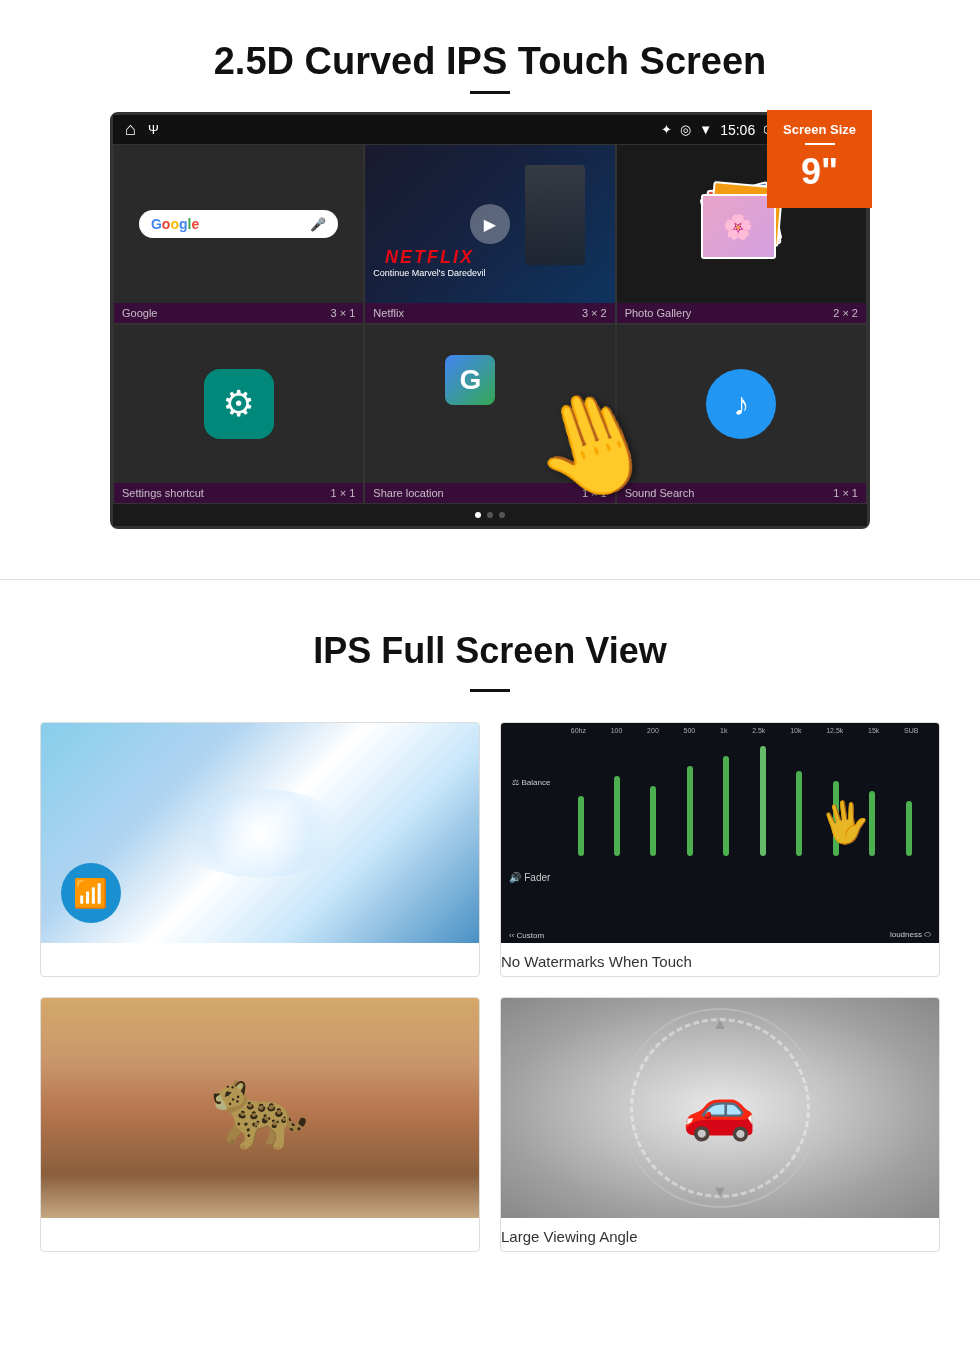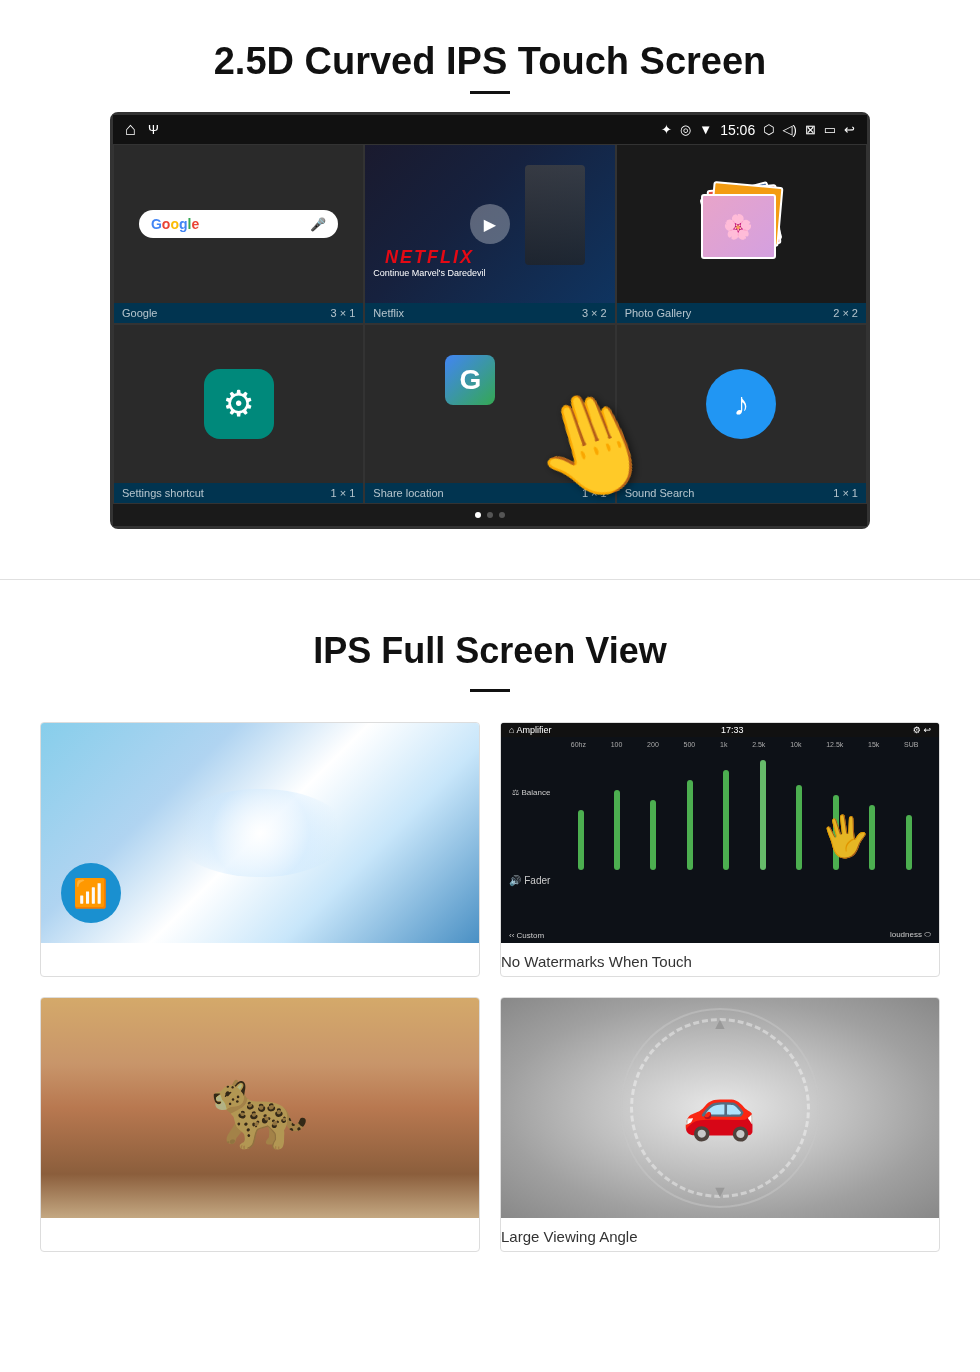--- a/index.html
+++ b/index.html
@@ -65,21 +65,21 @@
     
     .app-grid {
       display: grid;
       grid-template-columns: repeat(3, 1fr);
       grid-template-rows: repeat(2, 180px);
       gap: 0;
     }
 
     .app-cell {
       position: relative;
-      background: #0369a1;
+      background: #701a75;
       border: 1px solid #333;
       overflow: hidden;
       display: flex;
       flex-direction: column;
     }
     .app-cell-inner {
       flex: 1;
       display: flex;
       align-items: center;
       justify-content: center;
@@ -479,20 +479,25 @@
   </style>
 </head>
 <body>
 
 <div class="section1">
   <h1>2.5D Curved IPS Touch Screen</h1>
   <div class="underline-bar"></div>
 
   <div class="device-frame">
 
+    <div class="screen-size-badge">
+      <span>Screen Size</span>
+      <div class="badge-underline"></div>
+      <span class="badge-size">9"</span>
+    </div>
 
     <div class="status-bar">
       <div class="status-left">
         <span class="home-icon">⌂</span>
         <span>Ψ</span>
       </div>
       <div class="status-center">
         <span>✦</span>
         <span>◎</span>
         <span>▼</span>
@@ -610,25 +615,20 @@
     <div class="feature-item">
       <div class="sunlight-img">
         <div style="position:absolute;bottom:20px;left:20px;width:60px;height:60px;background:#1a90d0;border-radius:50%;display:flex;align-items:center;justify-content:center;">
           <span style="color:#fff;font-size:28px;">📶</span>
         </div>
       </div>
     </div>
 
     <div class="feature-item">
       <div class="amplifier-img">
-        <div class="amp-status-bar">
-          <span>⌂ Amplifier</span>
-          <span>17:33</span>
-          <span>⚙ ↩</span>
-        </div>
         <div class="amp-content">
           <div class="amp-labels">
             <span style="font-size:8px;color:#ccc;">⚖ Balance</span>
             <span style="font-size:10px;color:#ccc;">🔊 Fader</span>
           </div>
           <div class="amp-eq-area">
             <div class="amp-freq-labels">
               <span>60hz</span>
               <span>100</span>
               <span>200</span>

